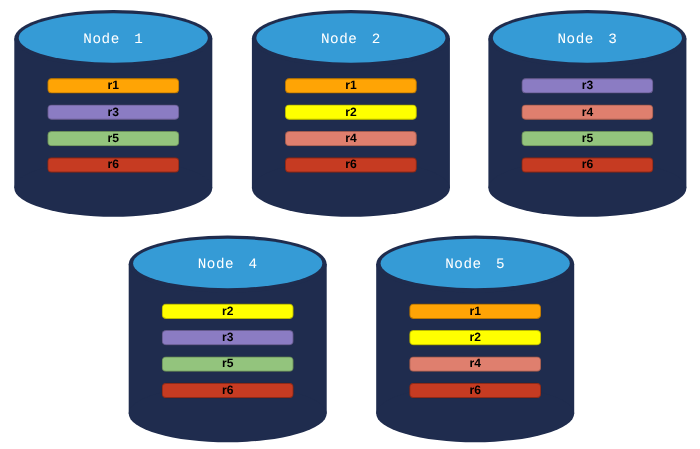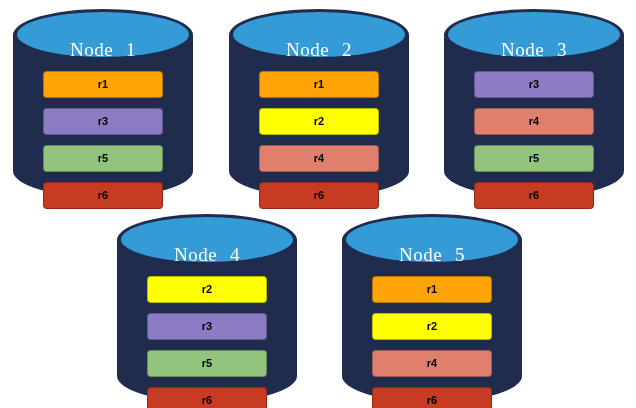--- a/index.html
+++ b/index.html
@@ -49,42 +49,42 @@
     top: 3px; bottom: 4px;
     border-radius: 50%;
     background: var(--topblue);
   }
   .node-title {
     position: absolute;
     left: 0; right: 0;
     top: 0;
     height: 52px;
     display: flex;
-    align-items: flex-end;
+    align-items: center;
     justify-content: center;
     z-index: 3;
     color: #ffffff;
-    font-size: 19px;
+    font-size: 13px;
     letter-spacing: 0.5px;
-    font-family: Liberation Serif, serif;
+    font-family: Liberation Mono, monospace;
   }
   .node-title .num {
     margin-left: 13px;
   }
   .bars {
     position: absolute;
     left: 30px; right: 30px;
     top: 62px;
     z-index: 2;
     display: flex;
     flex-direction: column;
     gap: 10px;
   }
   .bar {
-    height: 27px;
+    height: 14px;
     box-sizing: border-box;
     border-radius: 4px;
     border: 1px solid rgba(0,0,0,0.28);
     display: flex;
     align-items: center;
     justify-content: center;
     font-weight: bold;
     font-size: 11px;
     line-height: 1;
     color: #000000;

